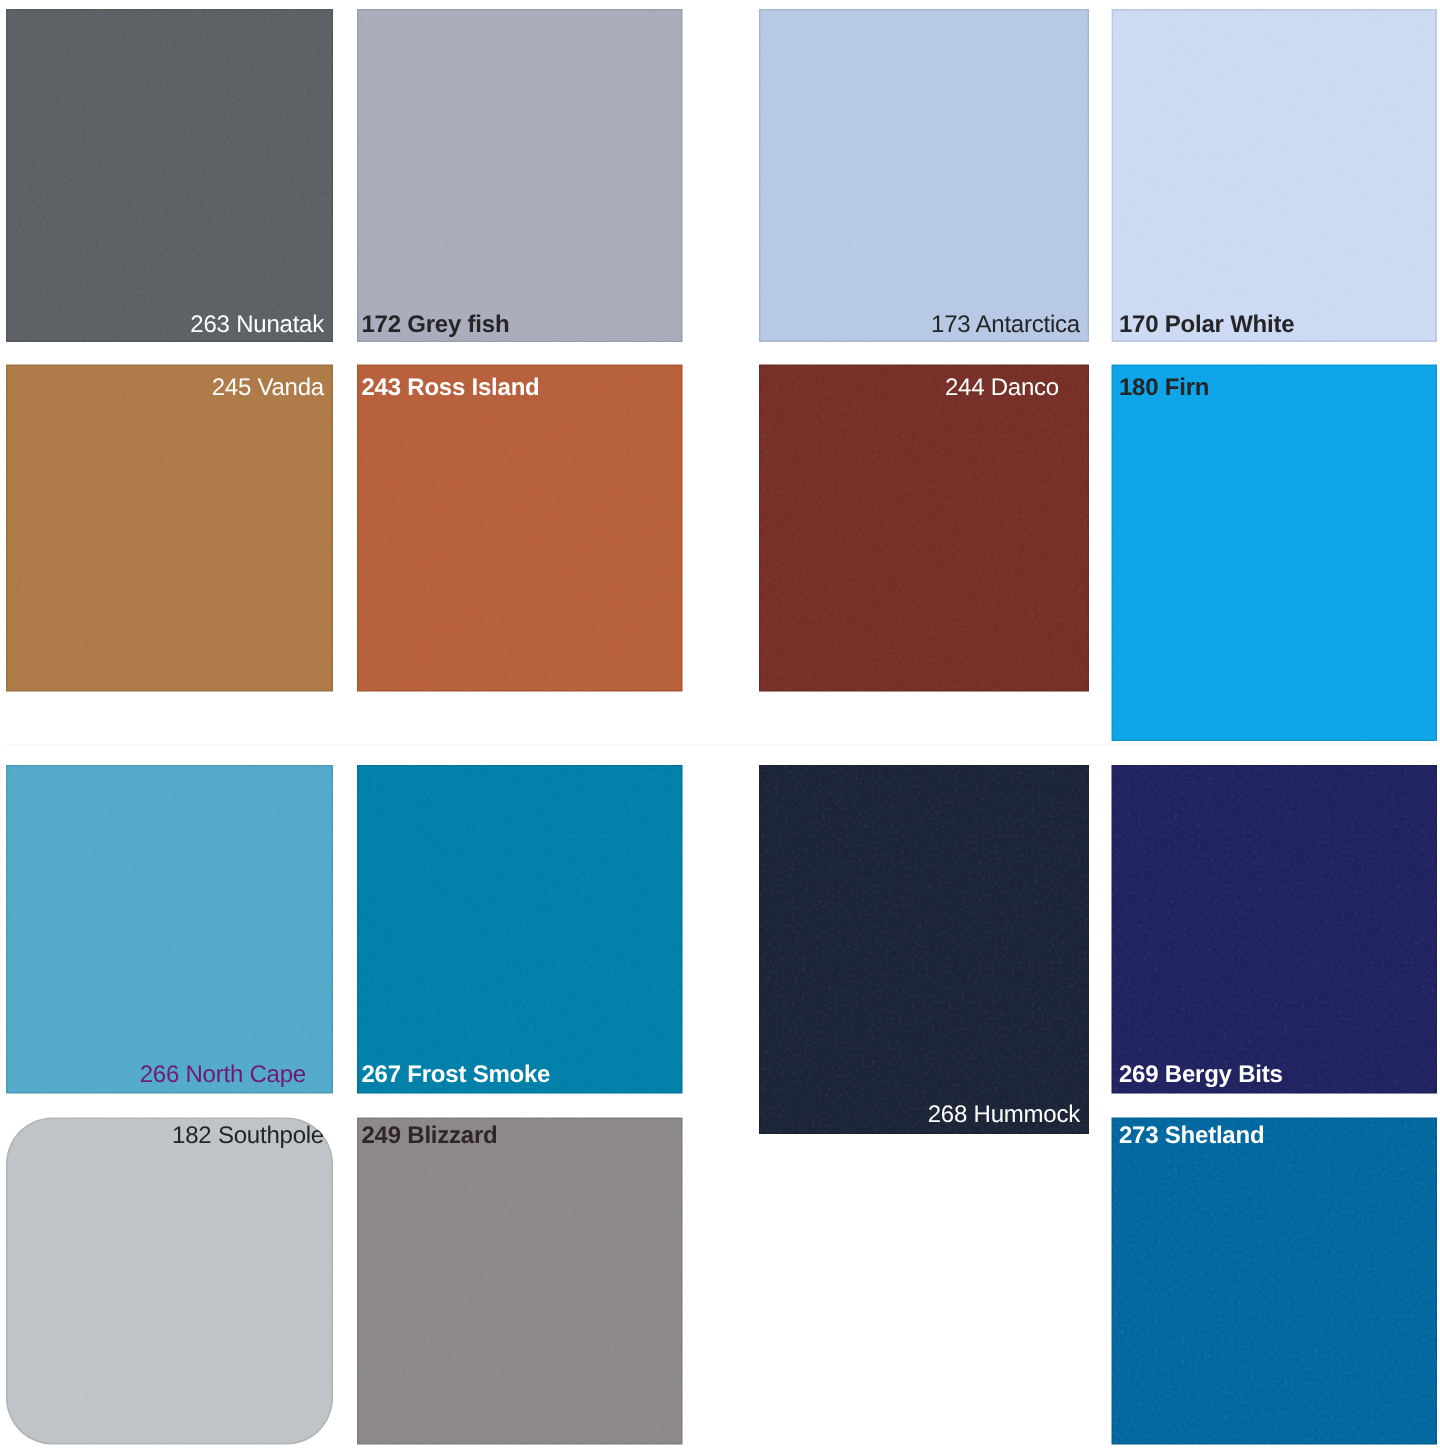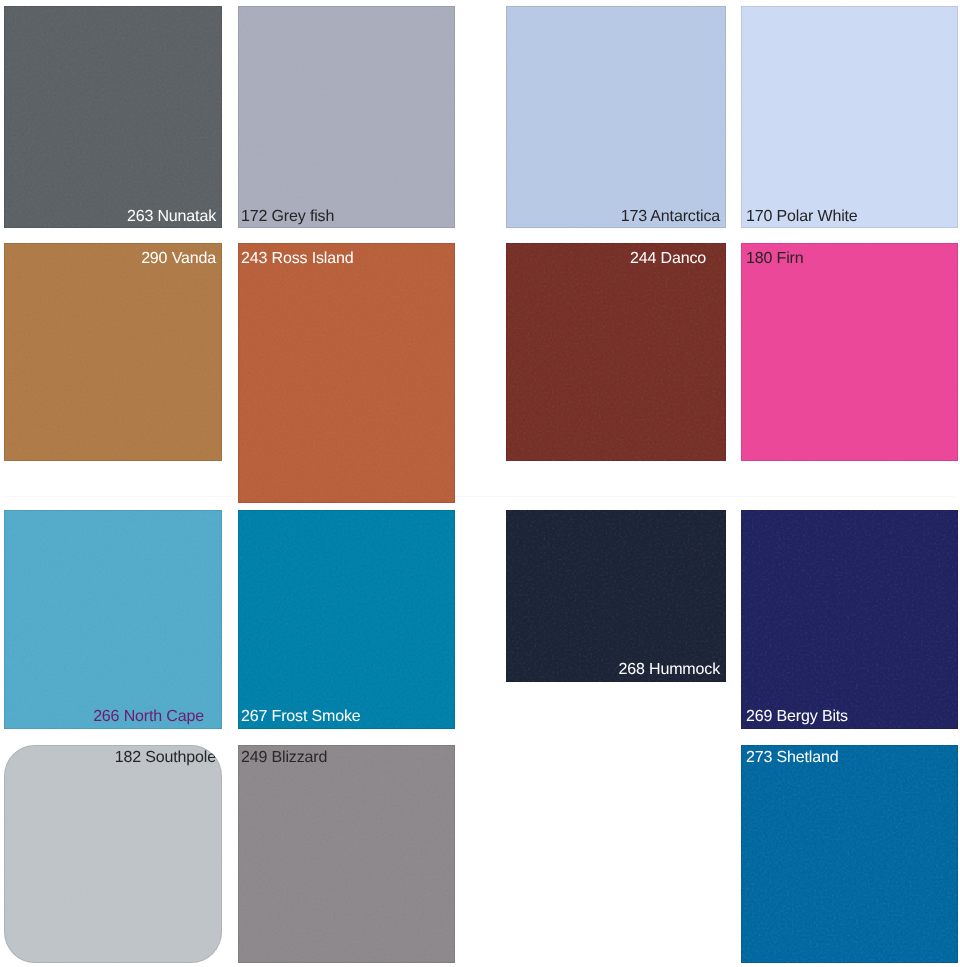--- a/index.html
+++ b/index.html
@@ -24,21 +24,21 @@
     letter-spacing:-0.15px;
     white-space:nowrap;
     padding-left:5px;padding-right:6px;
     -webkit-font-smoothing:antialiased;
     text-rendering:geometricPrecision;
     z-index:2;
     will-change:transform;
     transform:translateZ(0);
   }
   .swatch-label.align-right{text-align:right;padding-right:6px;}
-  .swatch-label.align-left{text-align:left;padding-left:5px;}
+  .swatch-label.align-left{text-align:left;padding-left:5px;font-weight:bold;}
   .grain{
     position:absolute;left:0;top:0;width:100%;height:100%;display:block;
     pointer-events:none;
     z-index:1;
   }
   .gutter-rule{
     position:absolute;left:4px;width:954px;height:1px;
     background:rgba(190,195,205,0.11);
   }
   #noise-defs{position:absolute;width:0;height:0;overflow:hidden;}
@@ -88,37 +88,37 @@
         <rect width="100%" height="100%" filter="url(#grainDark)"></rect>
       </svg>
     <div class="swatch-label align-left" style="color: rgb(38, 36, 39); padding-left: 5px; bottom: 5px;">170 Polar White</div>
   </div>
 
   <div class="swatch" style="left: 4px; top: 243px; width: 218px; height: 218px; background: rgb(175, 123, 73);">
     <svg class="grain" style="opacity: 0.111;">
         <rect width="100%" height="100%" filter="url(#grainLight)"></rect>
         <rect width="100%" height="100%" filter="url(#grainDark)"></rect>
       </svg>
-    <div class="swatch-label align-right" style="color: rgb(255, 255, 255); padding-right: 6px; top: 10px;">290 Vanda</div>
+    <div class="swatch-label align-right" style="color: rgb(255, 255, 255); padding-right: 6px; top: 10px;">245 Vanda</div>
   </div>
-  <div class="swatch" style="left: 238px; top: 243px; width: 217px; height: 260px; background: rgb(184, 97, 60);">
+  <div class="swatch" style="left: 238px; top: 243px; width: 217px; height: 218px; background: rgb(184, 97, 60);">
     <svg class="grain" style="opacity: 0.129;">
         <rect width="100%" height="100%" filter="url(#grainLight)"></rect>
         <rect width="100%" height="100%" filter="url(#grainDark)"></rect>
       </svg>
     <div class="swatch-label align-left" style="color: rgb(255, 255, 255); padding-left: 3px; top: 10px;">243 Ross Island</div>
   </div>
   <div class="swatch" style="left: 506px; top: 243px; width: 220px; height: 218px; background: rgb(119, 49, 41);">
     <svg class="grain" style="opacity: 0.211;">
         <rect width="100%" height="100%" filter="url(#grainLight)"></rect>
         <rect width="100%" height="100%" filter="url(#grainDark)"></rect>
       </svg>
     <div class="swatch-label align-right" style="color: rgb(255, 255, 255); padding-right: 20px; top: 10px;">244 Danco</div>
   </div>
-  <div class="swatch" style="left: 741px; top: 243px; width: 217px; height: 218px; background: #ec4899;">
+  <div class="swatch" style="left: 741px; top: 243px; width: 217px; height: 251px; background: #0ea5e9;">
     <svg class="grain" style="opacity: 0.048;">
         <rect width="100%" height="100%" filter="url(#grainLight)"></rect>
         <rect width="100%" height="100%" filter="url(#grainDark)"></rect>
       </svg>
     <div class="swatch-label align-left" style="color: rgb(38, 36, 39); padding-left: 5px; top: 10px;">180 Firn</div>
   </div>
 
   <div class="swatch" style="left: 4px; top: 510px; width: 218px; height: 219px; background: rgb(85, 171, 202);">
     <svg class="grain" style="opacity: 0.092;">
         <rect width="100%" height="100%" filter="url(#grainLight)"></rect>
@@ -126,21 +126,21 @@
       </svg>
     <div class="swatch-label align-right" style="color: #701a75; padding-right: 18px; bottom: 6px;">266 North Cape</div>
   </div>
   <div class="swatch" style="left: 238px; top: 510px; width: 217px; height: 219px; background: rgb(2, 129, 170);">
     <svg class="grain" style="opacity: 0.164;">
         <rect width="100%" height="100%" filter="url(#grainLight)"></rect>
         <rect width="100%" height="100%" filter="url(#grainDark)"></rect>
       </svg>
     <div class="swatch-label align-left" style="color: rgb(255, 255, 255); padding-left: 3px; bottom: 6px;">267 Frost Smoke</div>
   </div>
-  <div class="swatch" style="left: 506px; top: 510px; width: 220px; height: 172px; background: rgb(29, 37, 56);">
+  <div class="swatch" style="left: 506px; top: 510px; width: 220px; height: 246px; background: rgb(29, 37, 56);">
     <svg class="grain" style="opacity: 0.277;">
         <rect width="100%" height="100%" filter="url(#grainLight)"></rect>
         <rect width="100%" height="100%" filter="url(#grainDark)"></rect>
       </svg>
     <div class="swatch-label align-right" style="color: rgb(255, 255, 255); padding-right: 6px; bottom: 6px;">268 Hummock</div>
   </div>
   <div class="swatch" style="left: 741px; top: 510px; width: 217px; height: 219px; background: rgb(33, 36, 97);">
     <svg class="grain" style="opacity: 0.265;">
         <rect width="100%" height="100%" filter="url(#grainLight)"></rect>
         <rect width="100%" height="100%" filter="url(#grainDark)"></rect>

